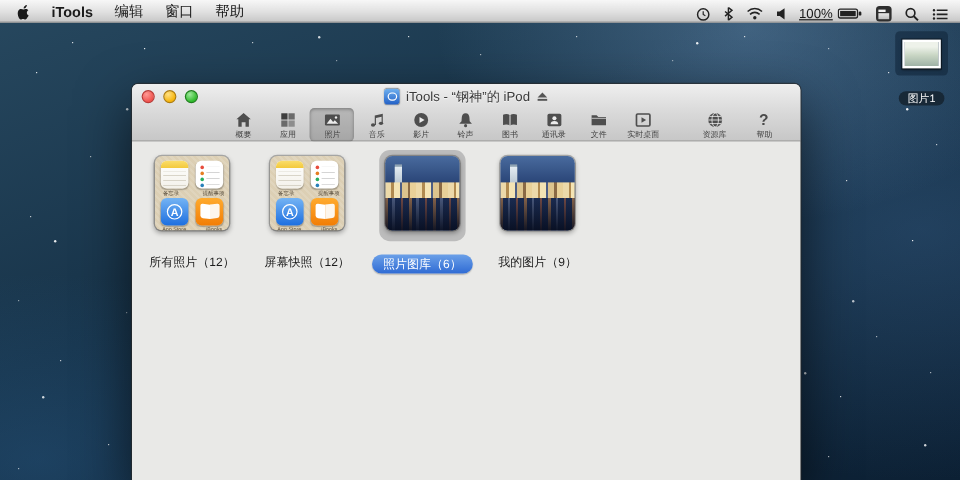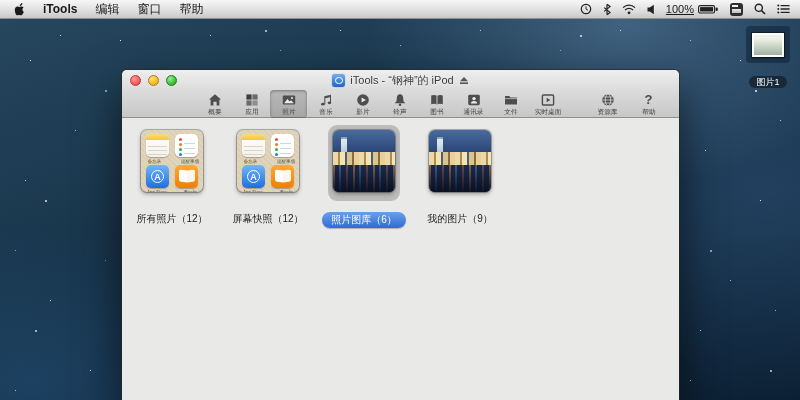--- a/index.html
+++ b/index.html
@@ -32,42 +32,42 @@
     box-shadow:45px 200px rgba(255,255,255,.9),180px 380px rgba(255,255,255,.7),580px 35px rgba(255,255,255,.9),
     755px 90px rgba(255,255,255,.95),710px 250px rgba(255,255,255,.7),35px 330px rgba(255,255,255,.8),
     670px 310px rgba(255,255,255,.7),770px 370px rgba(255,255,255,.8),265px 30px rgba(255,255,255,.8),
     105px 90px rgba(255,255,255,.7); }
 
   
   .menubar {
     position:absolute; top:0; left:0; width:800px; height:19px;
     background:linear-gradient(#f7f7f7,#dedede 60%,#c8c8c8);
     border-bottom:1px solid rgba(60,60,60,.55);
-    display:flex; align-items:center; font-size:12px; color:#1a1a1a; z-index:10;
+    display:flex; align-items:flex-end; font-size:12px; color:#1a1a1a; z-index:10;
   }
   .menubar-left { display:flex; align-items:center; gap:18px; padding-left:12px; }
   .menubar-left .appname { font-weight:bold; }
   .menubar-right { margin-left:auto; display:flex; align-items:center; gap:11px; padding-right:10px; font-size:11px;text-decoration:underline; }
   .mb-ico { display:inline-flex; align-items:center; }
   .batt-group { display:flex; align-items:center; gap:4px; }
   .ime { position:relative; width:13px; height:13px; background:#2e2e2e; border-radius:3px; }
   .ime::before { content:""; position:absolute; left:2px; top:2.5px; width:6px; height:2px; background:#f2f2f2; }
   .ime::after  { content:""; position:absolute; left:2px; top:6px; width:9px; height:4.5px; background:linear-gradient(#e8e8e8,#bdbdbd); }
 
   
   .desk-icon { position:absolute; left:744px; top:26px; width:48px; text-align:center; z-index:5; }
   .desk-icon .selbox { margin:0 auto; width:44px; height:37px; background:rgba(15,35,55,.55); border-radius:4px;
     display:flex; align-items:center; justify-content:center; }
   .desk-icon .pic { width:32px; height:24px; background:linear-gradient(#eef2ea 20%,#c9d6c4 55%,#9fb2a6);
     border:2px solid #fff; box-shadow:0 0 0 1px rgba(0,0,0,.4),0 1px 2px rgba(0,0,0,.5); }
   .desk-icon .pill { display:inline-block; margin-top:13px; background:rgba(20,32,44,.8); color:#fff;
     font-size:9px; line-height:12px; padding:0 7px; border-radius:7px; }
 
   
-  .window { position:absolute; left:122px; top:70px; width:557px; height:330px;
+  .window { position:absolute; left:110px; top:70px; width:557px; height:330px;
     border-radius:5px 5px 0 0; background:#e9e9e7;
     box-shadow:0 0 0 1px rgba(40,40,40,.65), 0 18px 45px rgba(0,0,0,.6); z-index:6;
     display:flex; flex-direction:column; overflow:hidden; }
 
   .titlebar { height:20px; background:linear-gradient(#efefef,#dcdcdc);
     display:flex; align-items:center; position:relative; flex:0 0 auto; }
   .lights { display:flex; gap:7px; padding-left:8px; }
   .light { width:11px; height:11px; border-radius:50%; }
   .light.close { background:radial-gradient(circle at 35% 30%, #ff9a94, #f05450 70%); border:1px solid #b93c38; }
   .light.min   { background:radial-gradient(circle at 35% 30%, #ffe084, #f6b50d 70%); border:1px solid #ad7d12; }

